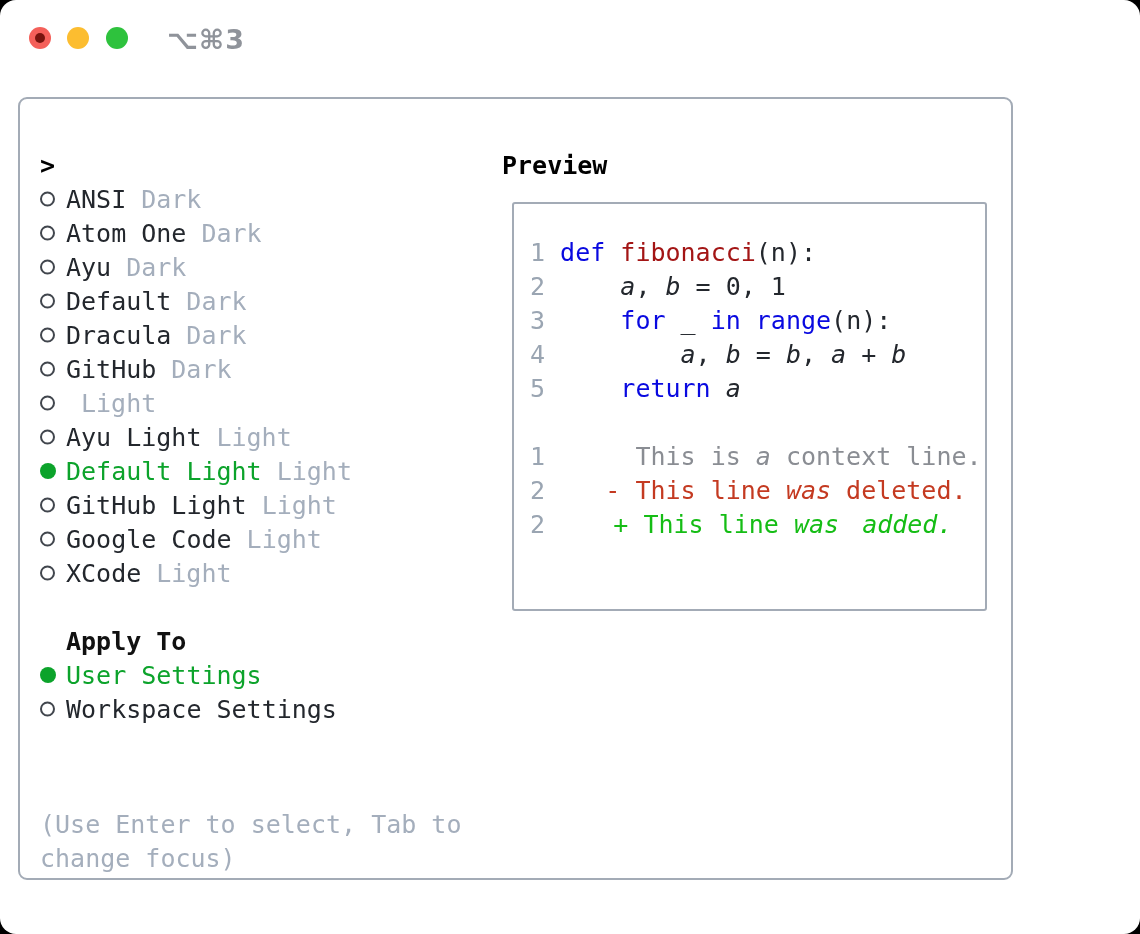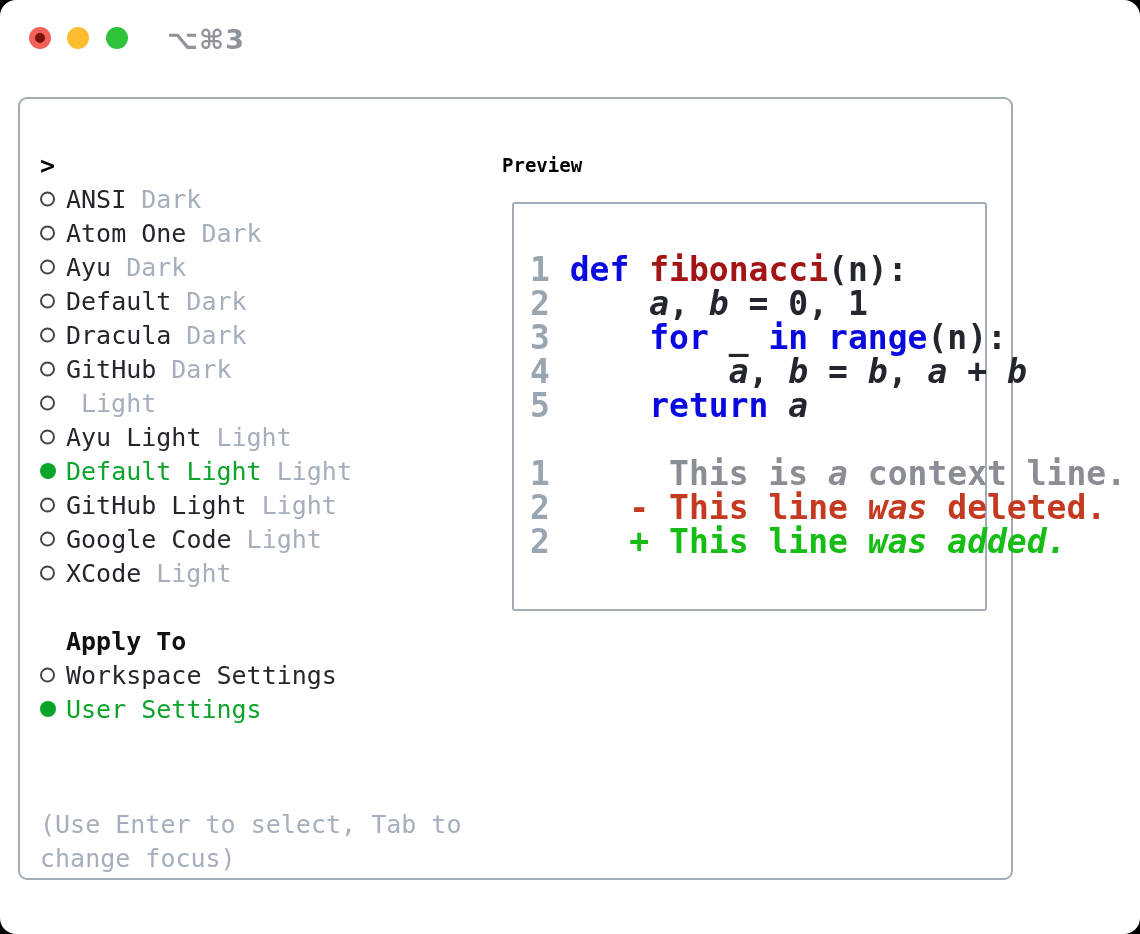--- a/index.html
+++ b/index.html
@@ -40,38 +40,38 @@
   .prompt-char { font-weight:700; color:#000; font-size:25px; }
   .title-row { font-weight:700; color:#000; }
   .variant { color:var(--muted); margin-left:15px; }
   .row.selected .name { color:var(--accent_green); }
   .section-title { padding-left:26px; font-weight:700; color:#111; }
   .spacer { height:34px; }
   .hint { width:440px; font-size:25px; line-height:34px; color:var(--muted);margin-top:48px; }
   
   .preview-title { position:absolute; left:482px; top:49px; height:34px;
                    display:flex; align-items:center;
-                   font-size:19px; font-weight:700; color:#000; }
+                   font-size:25px; font-weight:700; color:#000; }
   .preview-box {
     position:absolute; left:492px; top:103px; width:475px; height:409px;
     border:2px solid var(--border); border-radius:3px; background:#fff;
   }
-  .code { position:absolute; left:16px; top:49px; white-space:pre;
-          font-size:33px; line-height:34px;font-weight:bold; }
+  .code { position:absolute; left:16px; top:32px; white-space:pre;
+          font-size:25px; line-height:34px; }
   .code-line { height:34px; }
   .tok-num { color:var(--linenum); }
   .tok-p   { color:var(--text); }
   .tok-kw  { color:var(--keyword); }
   .tok-fn  { color:var(--function); }
   .tok-v   { color:var(--text); font-style:italic; }
   .tok-ctx   { color:var(--ctx); }
   .tok-ctx-i { color:var(--ctx); font-style:italic; }
   .tok-del   { color:var(--diff_red); }
   .tok-del-i { color:var(--diff_red); font-style:italic; }
-  .tok-add   { color:var(--diff_green); }
+  .tok-add   { color:var(--diff_green);margin-left:8px; }
   .tok-add-i { color:var(--diff_green); font-style:italic; }
 </style>
 </head>
 <body>
 
 <div class="window">
 
   <div class="titlebar">
     <div class="light light-close"></div>
     <div class="light light-min"></div>
@@ -170,31 +170,31 @@
             <span class="variant">Light</span>
           </div>
         </div>
 
       <div class="spacer"></div>
 
       <div class="row section-title">
         <span>Apply To</span>
       </div>
       <div id="apply-list">
+          <div class="row selected">
+            <span class="marker">
+              <span class="dot"></span>
+            </span>
+            <span class="name">User Settings</span>
+          </div>
           <div class="row">
             <span class="marker">
               <span class="ring"></span>
             </span>
             <span class="name">Workspace Settings</span>
-          </div>
-          <div class="row selected">
-            <span class="marker">
-              <span class="dot"></span>
-            </span>
-            <span class="name">User Settings</span>
           </div>
         </div>
 
       <div class="spacer"></div>
 
       <div class="hint">(Use Enter to select, Tab to change focus)</div>
     </div>
 
     <div class="preview-title">Preview</div>
 

